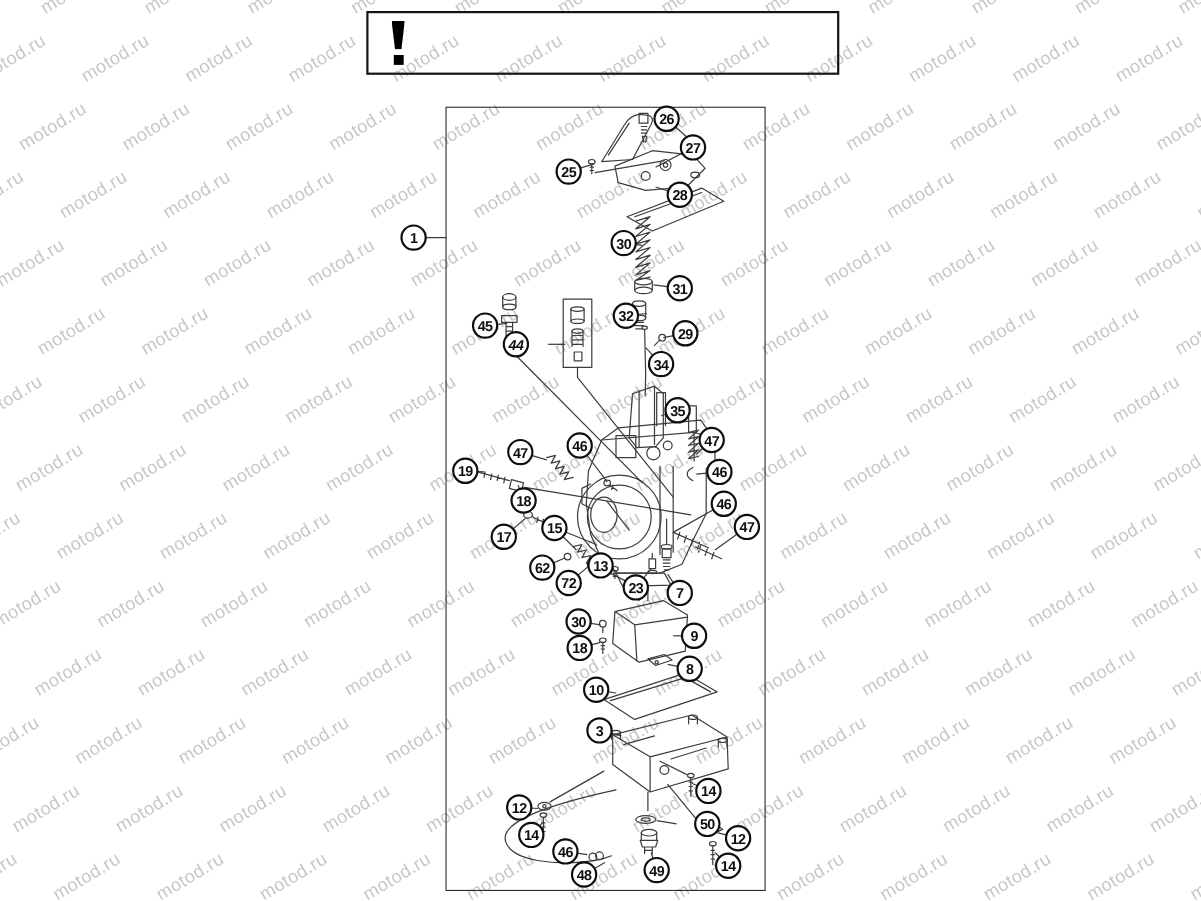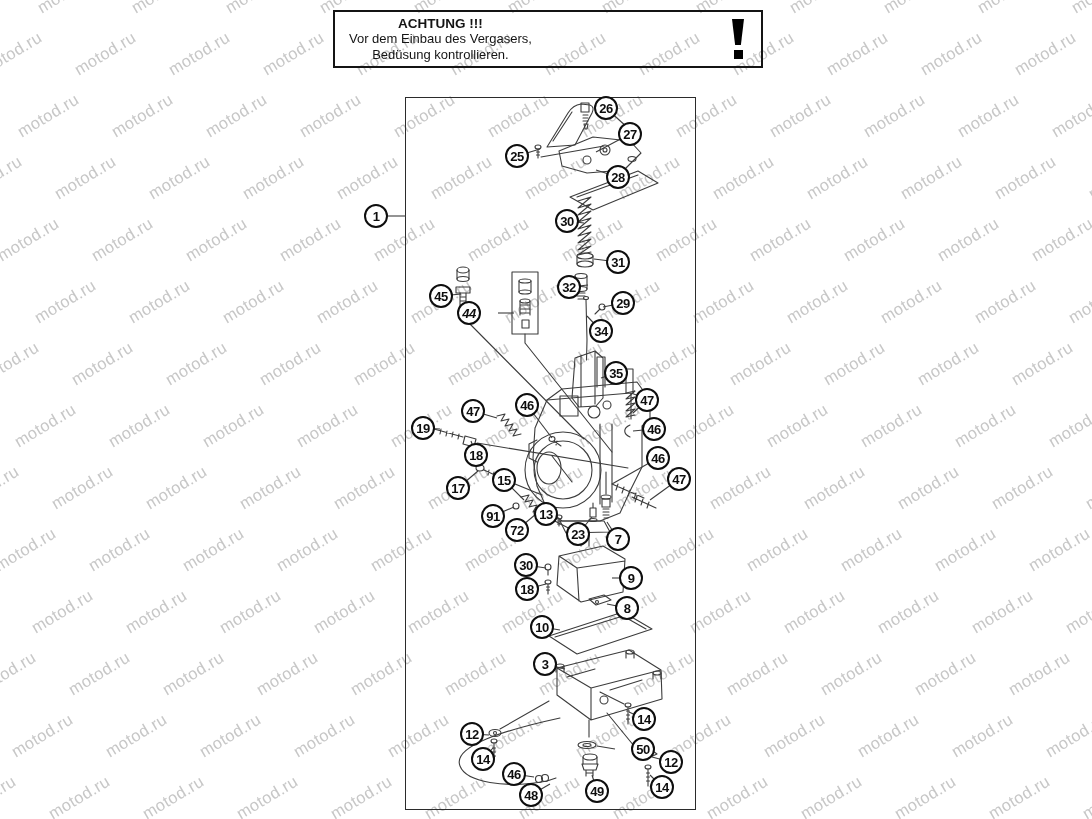--- a/index.html
+++ b/index.html
@@ -220,25 +220,20 @@
       <span class="wm" style="left: 515px; top: 788px; color: rgb(199, 199, 199);">motod.ru</span>
       <span class="wm" style="left: 609px; top: 788px; color: rgb(199, 199, 199);">motod.ru</span>
       <span class="wm" style="left: 703px; top: 788px; color: rgb(199, 199, 199);">motod.ru</span>
       <span class="wm" style="left: 797px; top: 788px; color: rgb(199, 199, 199);">motod.ru</span>
       <span class="wm" style="left: 891px; top: 788px; color: rgb(199, 199, 199);">motod.ru</span>
       <span class="wm" style="left: 985px; top: 788px; color: rgb(199, 199, 199);">motod.ru</span>
       <span class="wm" style="left: 1079px; top: 788px; color: rgb(199, 199, 199);">motod.ru</span>
     </div>
 
   <div class="caution">
-    <div class="c-col">
-      <div class="c-title">ACHTUNG !!!</div>
-      <div class="c-line">Vor dem Einbau des Vergasers,</div>
-      <div class="c-line">Bedüsung kontrollieren.</div>
-    </div>
     <div class="c-icon">
       <div class="bar"></div>
       <div class="dot"></div>
     </div>
   </div>
 
   <div class="frame"></div>
 
   <svg class="art" width="1092" height="819" viewBox="0 0 1092 819">
     <g stroke="#3c3c3c" stroke-width="1.1" fill="none" stroke-linecap="round" stroke-linejoin="round">
@@ -447,21 +442,21 @@
       <div class="callout" style="left: 473px; top: 411px;">47</div>
       <div class="callout" style="left: 527px; top: 405px;">46</div>
       <div class="callout" style="left: 647px; top: 400px;">47</div>
       <div class="callout" style="left: 654px; top: 429px;">46</div>
       <div class="callout" style="left: 423px; top: 428px;">19</div>
       <div class="callout" style="left: 476px; top: 455px;">18</div>
       <div class="callout" style="left: 658px; top: 458px;">46</div>
       <div class="callout" style="left: 679px; top: 479px;">47</div>
       <div class="callout" style="left: 458px; top: 488px;">17</div>
       <div class="callout" style="left: 504px; top: 480px;">15</div>
-      <div class="callout" style="left: 493px; top: 516px;">91</div>
+      <div class="callout" style="left: 493px; top: 516px;">62</div>
       <div class="callout" style="left: 517px; top: 530px;">72</div>
       <div class="callout" style="left: 546px; top: 514px;">13</div>
       <div class="callout" style="left: 578px; top: 534px;">23</div>
       <div class="callout" style="left: 618px; top: 539px;">7</div>
       <div class="callout" style="left: 526px; top: 565px;">30</div>
       <div class="callout" style="left: 527px; top: 589px;">18</div>
       <div class="callout" style="left: 631px; top: 578px;">9</div>
       <div class="callout" style="left: 627px; top: 608px;">8</div>
       <div class="callout" style="left: 542px; top: 627px;">10</div>
       <div class="callout" style="left: 545px; top: 664px;">3</div>

